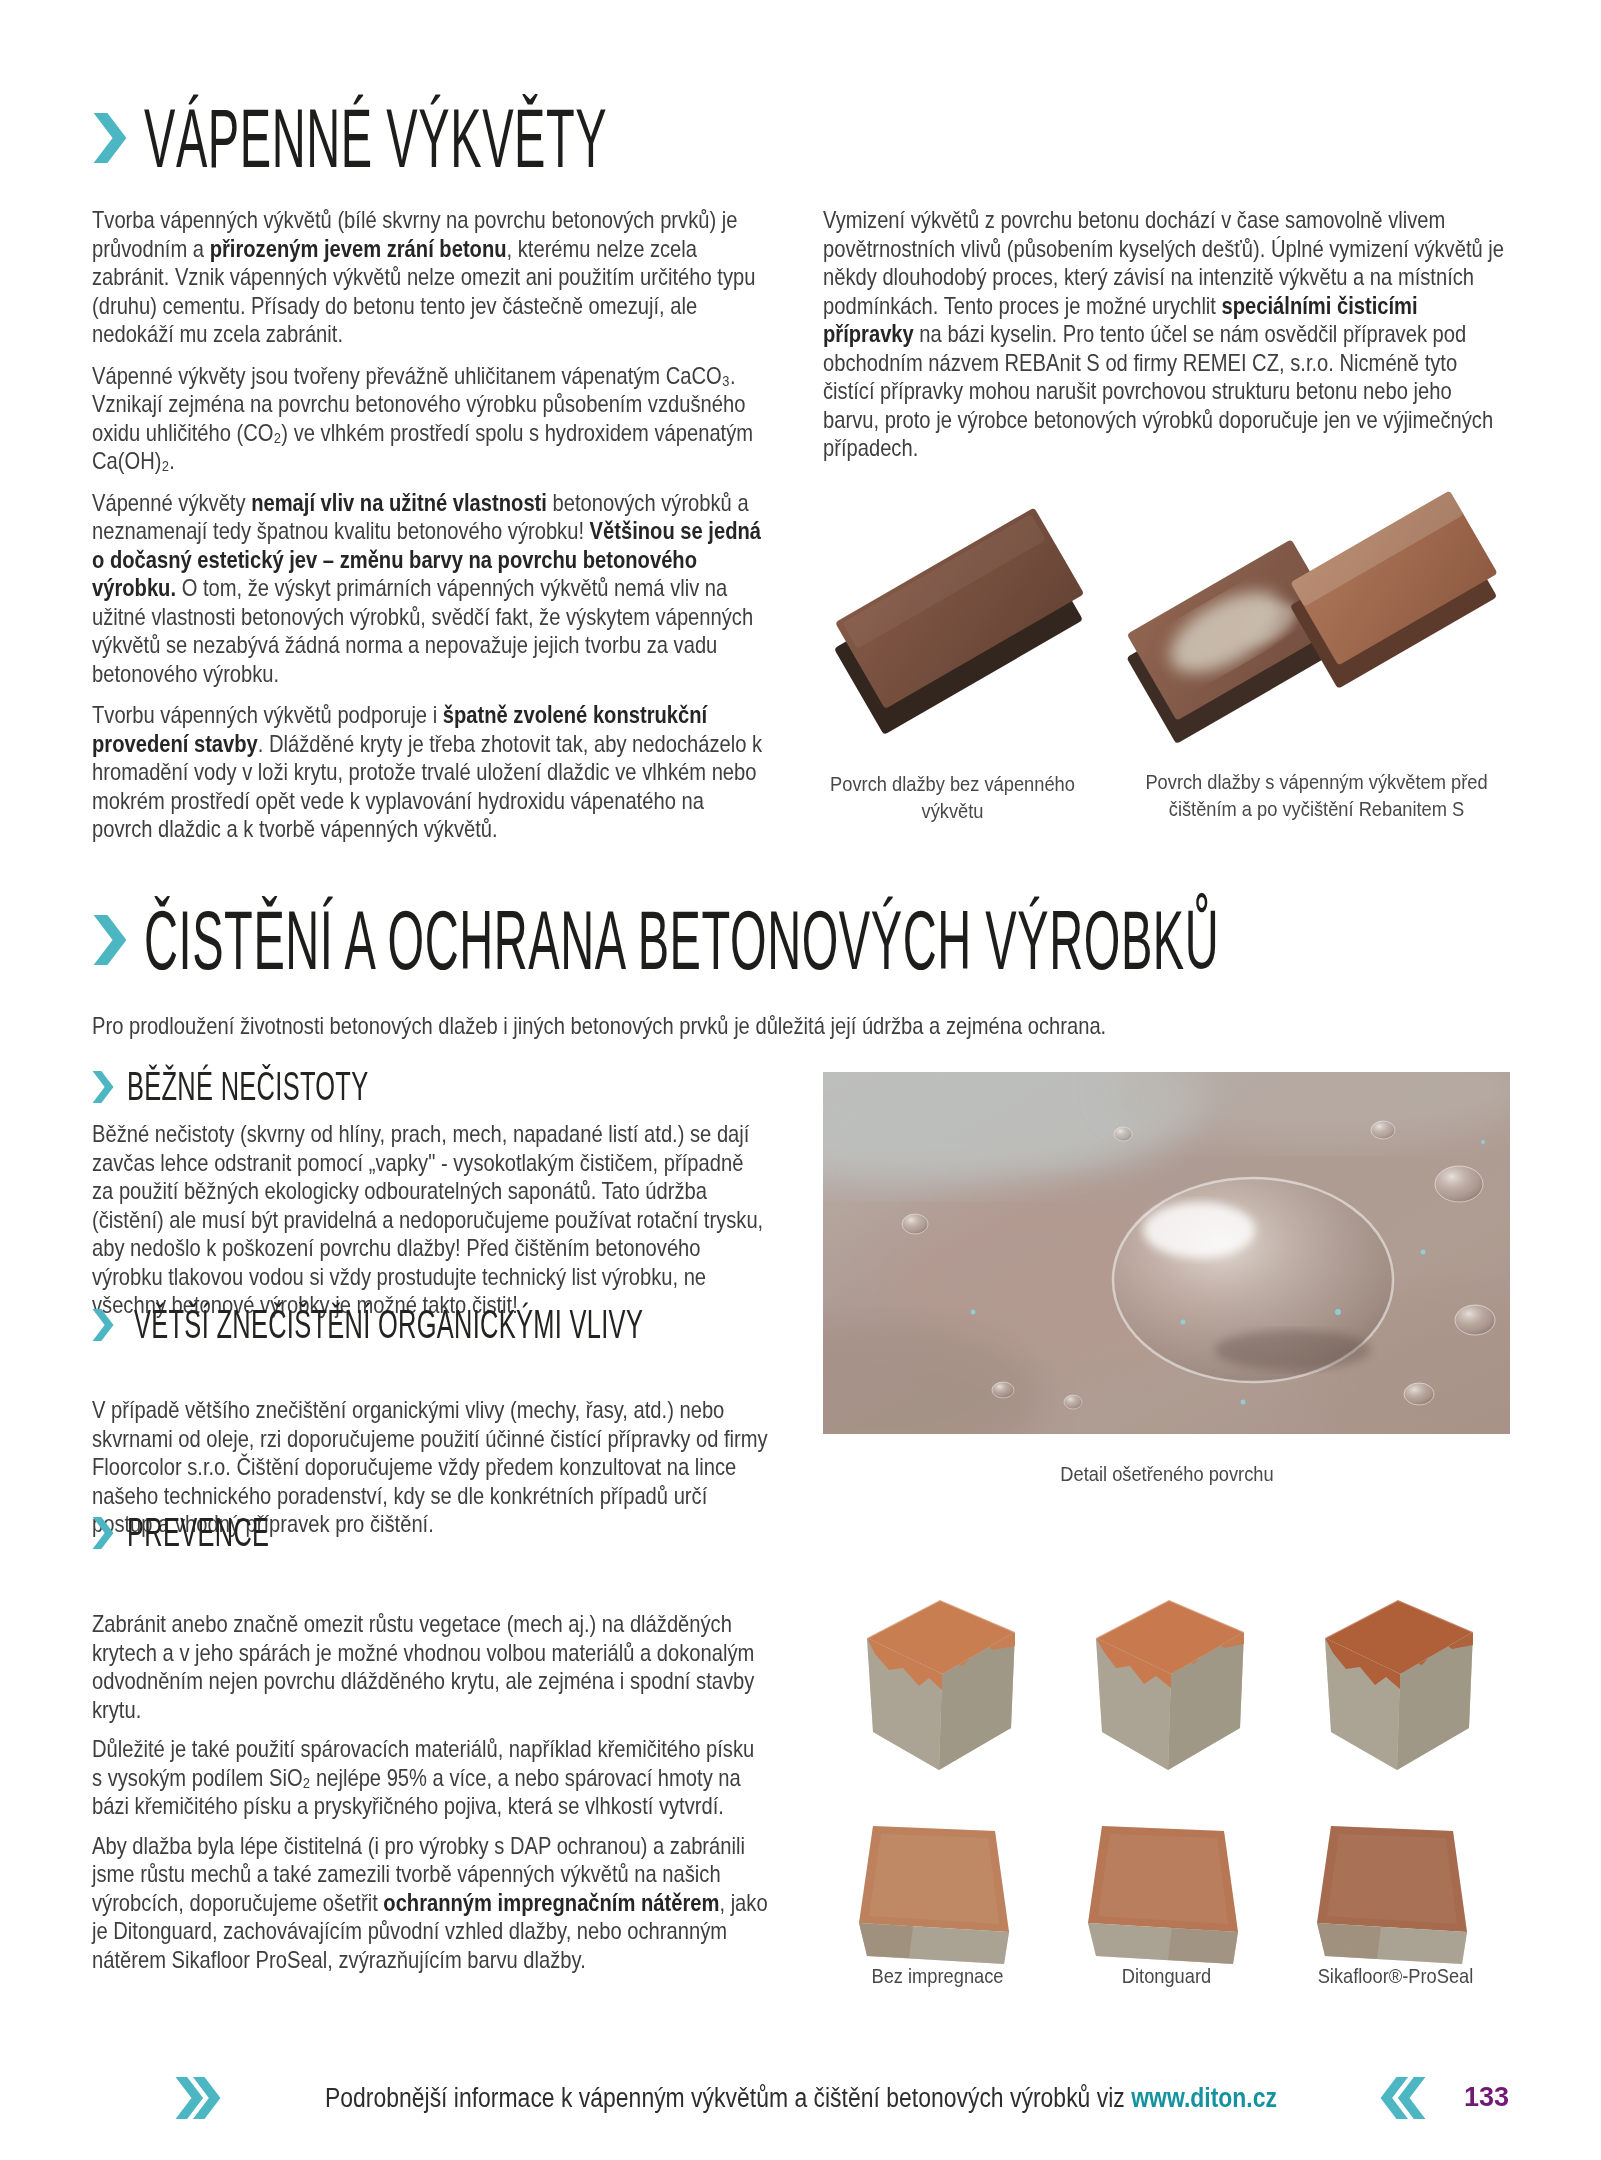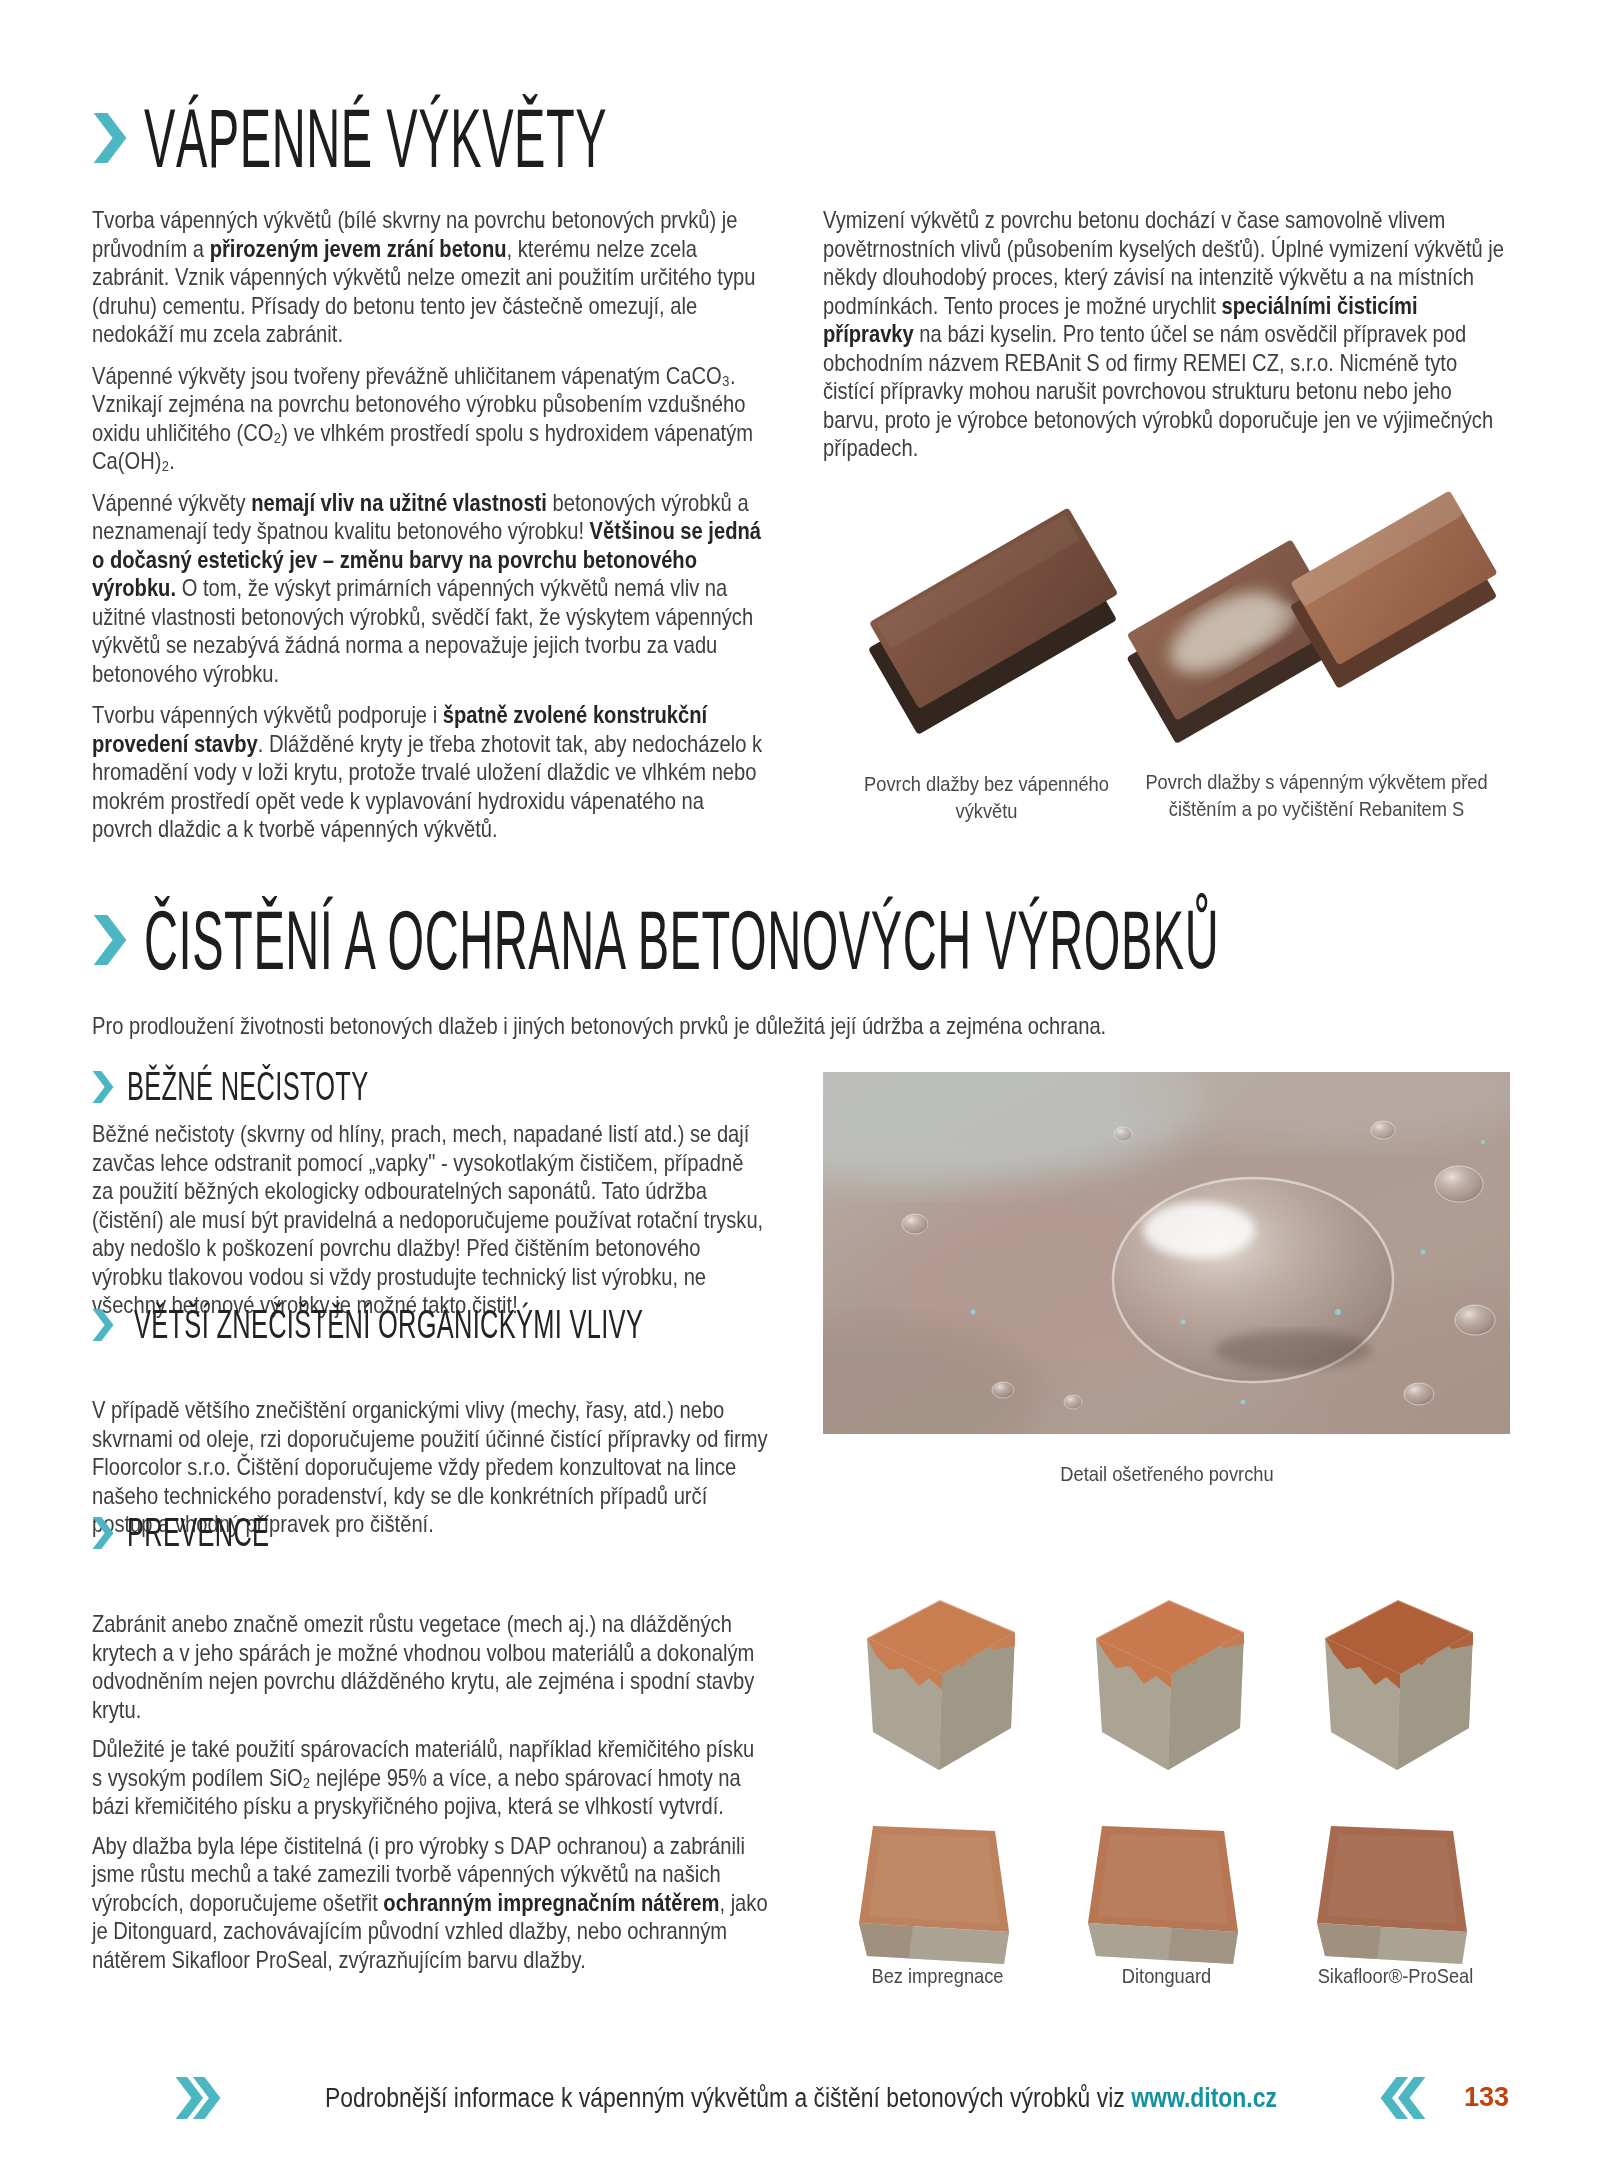--- a/index.html
+++ b/index.html
@@ -33,21 +33,21 @@
 
   .cellrow{display:flex;margin-top:12px;}
   .cell{width:229px;display:flex;justify-content:center;align-items:flex-end;}
 
   .footer{position:absolute;left:0;top:2050px;width:1601px;display:flex;
           align-items:center;justify-content:center;gap:18px;margin-top:27px;}
   .foot-text{font-size:27px;line-height:1.2;color:#2d2d2d;white-space:nowrap;
              transform:scaleX(0.85);transform-origin:50% 50%;}
   .foot-text .link{color:var(--link,#15929f);font-weight:700;cursor:pointer;}
 
-  .pagenum{position:absolute;right:92px;top:2082px;font-size:27px;font-weight:700;color:#c2410c;}
+  .pagenum{position:absolute;right:92px;top:2082px;font-size:27px;font-weight:700;color:#701a75;}
 </style>
 </head>
 <body>
 
 <svg width="0" height="0" style="position:absolute" aria-hidden="true">
   <defs>
     <linearGradient id="stone" x1="0" y1="0" x2="1" y2="1">
       <stop offset="0" stop-color="#c9bcb8"></stop>
         <stop offset="0.35" stop-color="#b59c96"></stop>
       <stop offset="0.7" stop-color="#b79e94"></stop>
@@ -106,21 +106,21 @@
     <p><span>Tvorba vápenných výkvětů (bílé skvrny na povrchu betonových prvků) je průvodním a </span><b>přirozeným jevem zrání betonu</b><span>, kterému nelze zcela zabránit. Vznik vápenných výkvětů nelze omezit ani použitím určitého typu (druhu) cementu. Přísady do betonu tento jev částečně omezují, ale nedokáží mu zcela zabránit.</span></p>
     <p><span>Vápenné výkvěty jsou tvořeny převážně uhličitanem vápenatým CaCO₃. Vznikají zejména na povrchu betonového výrobku působením vzdušného oxidu uhličitého (CO₂) ve vlhkém prostředí spolu s hydroxidem vápenatým Ca(OH)₂.</span></p>
     <p><span>Vápenné výkvěty </span><b>nemají vliv na užitné vlastnosti</b><span> betonových výrobků a neznamenají tedy špatnou kvalitu betonového výrobku! </span><b>Většinou se jedná o dočasný estetický jev – změnu barvy na povrchu betonového výrobku.</b><span> O tom, že výskyt primárních vápenných výkvětů nemá vliv na užitné vlastnosti betonových výrobků, svědčí fakt, že výskytem vápenných výkvětů se nezabývá žádná norma a nepovažuje jejich tvorbu za vadu betonového výrobku.</span></p>
     <p><span>Tvorbu vápenných výkvětů podporuje i </span><b>špatně zvolené konstrukční provedení stavby</b><span>. Dlážděné kryty je třeba zhotovit tak, aby nedocházelo k hromadění vody v loži krytu, protože trvalé uložení dlaždic ve vlhkém nebo mokrém prostředí opět vede k vyplavování hydroxidu vápenatého na povrch dlaždic a k tvorbě vápenných výkvětů.</span></p>
   </div>
 
   <div class="abs col" style="left:823px;top:206px;width:818px;">
     <p><span>Vymizení výkvětů z povrchu betonu dochází v čase samovolně vlivem povětrnostních vlivů (působením kyselých dešťů). Úplné vymizení výkvětů je někdy dlouhodobý proces, který závisí na intenzitě výkvětu a na místních podmínkách. Tento proces je možné urychlit </span><b>speciálními čisticími přípravky</b><span> na bázi kyselin. Pro tento účel se nám osvědčil přípravek pod obchodním názvem REBAnit S od firmy REMEI CZ, s.r.o. Nicméně tyto čistící přípravky mohou narušit povrchovou strukturu betonu nebo jeho barvu, proto je výrobce betonových výrobků doporučuje jen ve výjimečných případech.</span></p>
   </div>
 
-  <figure class="abs" style="left:850px;top:458px;width:272px;">
+  <figure class="abs" style="left:816px;top:458px;width:272px;">
     <svg width="272" height="300" viewBox="0 0 272 300">
       <g transform="translate(140,150) rotate(-30)">
         <rect x="-126" y="-26" width="230" height="100" rx="4" fill="#33261f"></rect>
         <rect x="-112" y="-48" width="230" height="100" rx="4" fill="url(#bk1g)"></rect>
         <rect x="-112" y="-48" width="230" height="100" rx="4" filter="url(#grain)" opacity="0.18"></rect>
         <rect x="-106" y="-44" width="218" height="30" rx="4" fill="#ffffff" opacity="0.05"></rect>
       </g>
     </svg>
     <figcaption class="cap" style="width:313px;margin-left:-20px;margin-top:8px;">Povrch dlažby bez vápenného výkvětu</figcaption>
   </figure>

